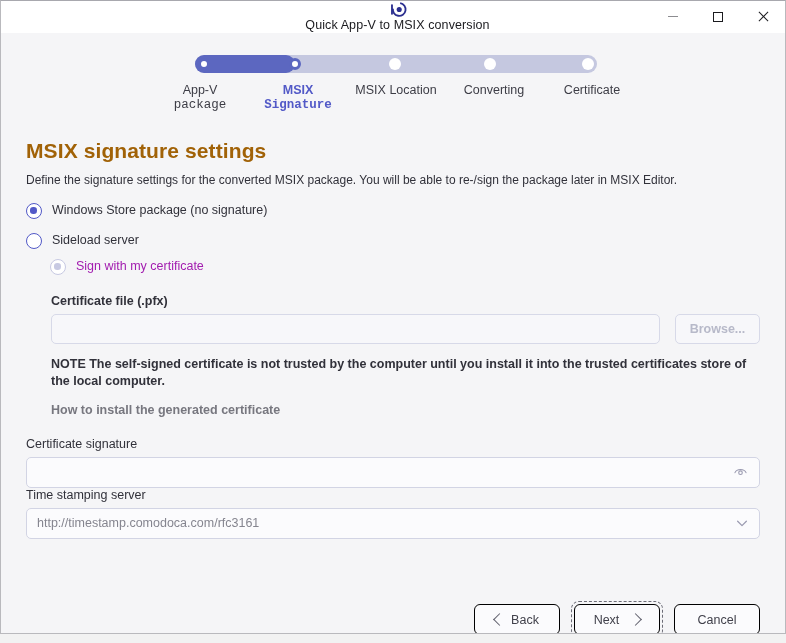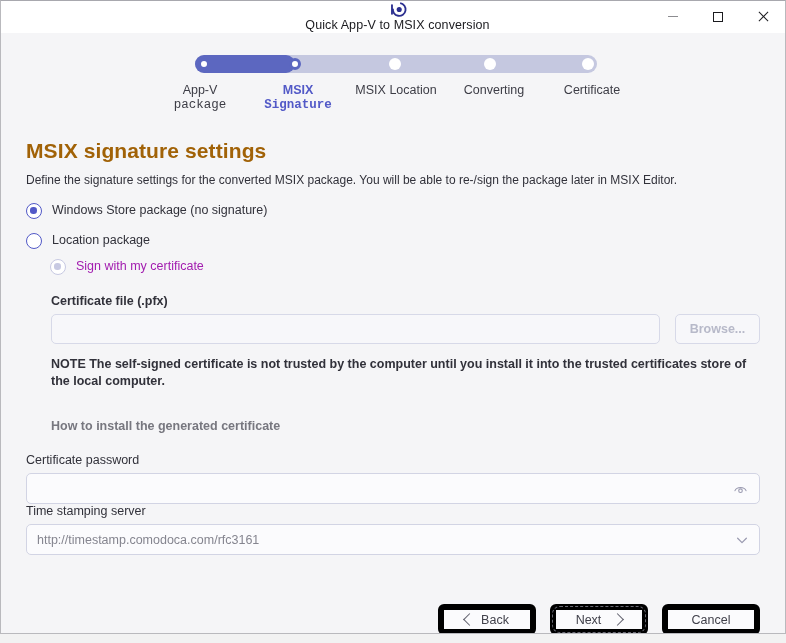--- a/index.html
+++ b/index.html
@@ -217,22 +217,22 @@
     margin-bottom: 6px;
   }
 
   .inputbox {
     height: 30px;
     border: 1px solid #d7d9e8;
     border-radius: 5px;
     background: #f7f7fa;
     box-sizing: border-box;
     display: flex;
-    align-items: center;
-    padding: 0 10px;
+    align-items: flex-end;
+    padding: 8px 10px;
     font-size: 12.5px;
     color: #85858f;
   }
   .inputbox.enabled {
     background: #fbfbfd;
     border-color: #d2d4e4;
   }
   .btn-browse {
     width: 85px;
     height: 30px;
@@ -249,21 +249,21 @@
 
   .note {
     font-size: 12.5px;
     color: #31313a;
     line-height: 17px;
     margin-top: 12px;
   }
   .link {
     font-size: 12.5px;
     color: #77777f;
-    margin-top: 29px;
+    margin-top: 13px;
     display: inline-block;
     cursor: pointer;
   }
 
   .eye {
     width: 17px;
     height: 17px;
     flex: 0 0 auto;
     margin-left: auto;
   }
@@ -276,23 +276,23 @@
 
   
   .footer {
     position: absolute;
     right: 25px;
     bottom: 22px;
     display: flex;
     gap: 14px;
   }
   .btn {
-    width: 98px;
+    width: 86px;
     height: 31px;
-    border: 6px solid #000000;
+    border: 1px solid #000000;
     border-radius: 6px;
     background: #fbfbfd;
     box-sizing: border-box;
     display: flex;
     align-items: center;
     justify-content: center;
     gap: 7px;
     font-size: 12.5px;
     color: #41414b;
     cursor: pointer;
@@ -386,21 +386,21 @@
       <h1 class="heading">MSIX signature settings</h1>
       <div class="subtitle">Define the signature settings for the converted MSIX package. You will be able to re-/sign the package later in MSIX Editor.</div>
 
       <div class="radio-row" style="margin-top:16px;">
         <span class="radio checked"></span>
         <span class="radio-label">Windows Store package (no signature)</span>
       </div>
 
       <div class="radio-row">
         <span class="radio"></span>
-        <span class="radio-label">Location package</span>
+        <span class="radio-label">Sideload server</span>
       </div>
 
       <div class="radio-row indent1" style="margin-top:10px;">
         <span class="radio disabled checked"></span>
         <span class="radio-label disabled">Sign with my certificate</span>
       </div>
 
       <div class="indent2" style="margin-top:19px;">
         <div class="field-label">Certificate file (.pfx)</div>
         <div style="display:flex; gap:15px;">
@@ -409,21 +409,21 @@
         </div>
       </div>
 
 
       <div class="indent2">
         <div class="note">NOTE The self-signed certificate is not trusted by the computer until you install it into the trusted certificates store of the local computer.</div>
         <div class="link">How to install the generated certificate</div>
       </div>
 
       <div style="margin-top:19px;">
-        <div class="field-label">Certificate password</div>
+        <div class="field-label">Certificate signature</div>
         <div class="inputbox enabled" style="height:31px;" placeholder="">
           <span></span>
           <svg class="eye" viewBox="0 0 20 20">
             <path d="M3.5 12.5 C5.5 7.5, 14.5 7.5, 16.5 12.5" fill="none" stroke="#9a9ab0" stroke-width="1.3" stroke-linecap="round"></path>
             <circle cx="10" cy="12.6" r="2.1" fill="none" stroke="#9a9ab0" stroke-width="1.3"></circle>
           </svg>
         </div>
       </div>
 
       <div style="">

